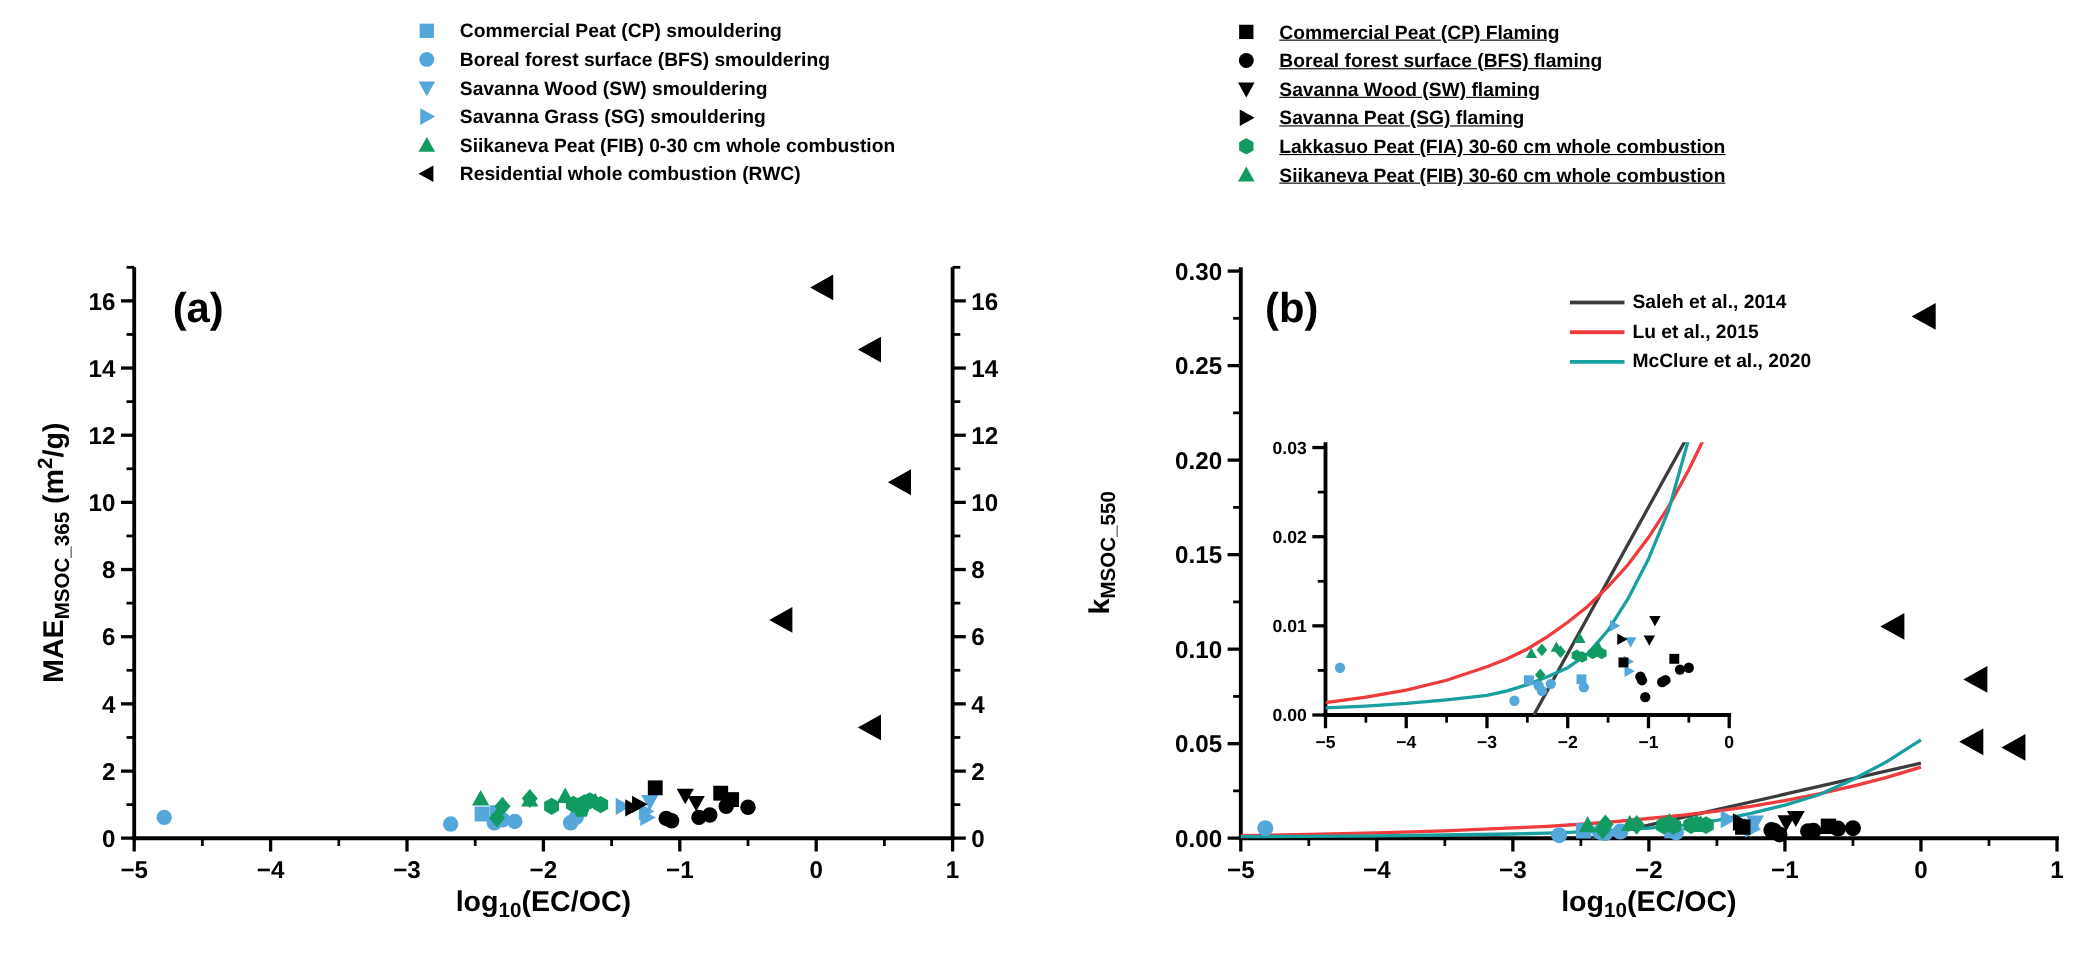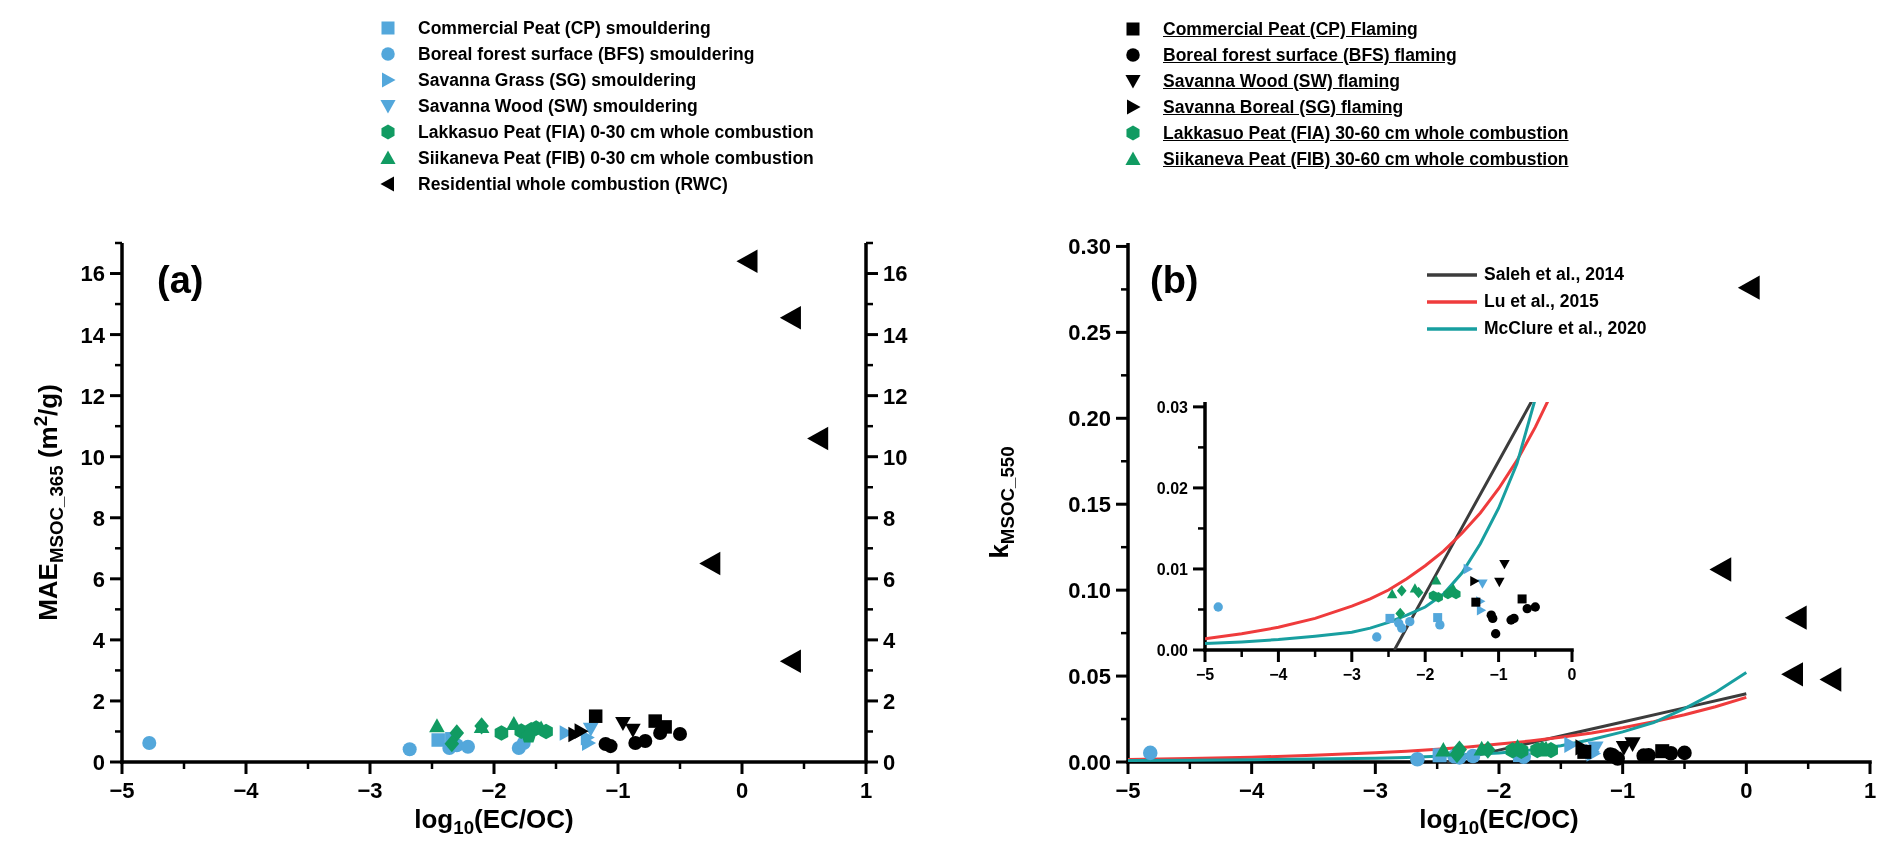--- a/index.html
+++ b/index.html
@@ -415,35 +415,29 @@
         <span class="lab">Commercial Peat (CP) smouldering</span>
       </div>
       <div class="legend-row">
         <svg class="glyph" viewBox="0 0 16 16">
           <circle cx="8" cy="8" r="6.76" fill="#53A7DB"></circle>
         </svg>
         <span class="lab">Boreal forest surface (BFS) smouldering</span>
       </div>
       <div class="legend-row">
         <svg class="glyph" viewBox="0 0 16 16">
+          <polygon points="8,15.54 0.46000000000000085,2.0199999999999996 15.54,2.0199999999999996" fill="#53A7DB"></polygon>
+        </svg>
+        <span class="lab">Savanna Wood (SW) smouldering</span>
+      </div>
+      <div class="legend-row">
+        <svg class="glyph" viewBox="0 0 16 16">
           <polygon points="2.0199999999999996,0.46000000000000085 2.0199999999999996,15.54 15.54,8" fill="#53A7DB"></polygon>
         </svg>
         <span class="lab">Savanna Grass (SG) smouldering</span>
-      </div>
-      <div class="legend-row">
-        <svg class="glyph" viewBox="0 0 16 16">
-          <polygon points="8,15.54 0.46000000000000085,2.0199999999999996 15.54,2.0199999999999996" fill="#53A7DB"></polygon>
-        </svg>
-        <span class="lab">Savanna Wood (SW) smouldering</span>
-      </div>
-      <div class="legend-row">
-        <svg class="glyph" viewBox="0 0 16 16">
-          <polygon points="8,0.46000000000000085 1.470168455465335,4.229999999999998 1.4701684554653323,11.769999999999998 7.999999999999998,15.54 14.529831544534664,11.770000000000003 14.529831544534666,4.23" fill="#119B62"></polygon>
-        </svg>
-        <span class="lab">Lakkasuo Peat (FIA) 0-30 cm whole combustion</span>
       </div>
       <div class="legend-row">
         <svg class="glyph" viewBox="0 0 16 16">
           <polygon points="8,0.46000000000000085 0.46000000000000085,13.98 15.54,13.98" fill="#119B62"></polygon>
         </svg>
         <span class="lab">Siikaneva Peat (FIB) 0-30 cm whole combustion</span>
       </div>
       <div class="legend-row">
         <svg class="glyph" viewBox="0 0 16 16">
           <polygon points="13.98,0.46000000000000085 13.98,15.54 0.46000000000000085,8" fill="#000000"></polygon>
@@ -467,21 +461,21 @@
       <div class="legend-row">
         <svg class="glyph" viewBox="0 0 16 16">
           <polygon points="8,15.54 0.46000000000000085,2.0199999999999996 15.54,2.0199999999999996" fill="#000000"></polygon>
         </svg>
         <span class="lab">Savanna Wood (SW) flaming</span>
       </div>
       <div class="legend-row">
         <svg class="glyph" viewBox="0 0 16 16">
           <polygon points="2.0199999999999996,0.46000000000000085 2.0199999999999996,15.54 15.54,8" fill="#000000"></polygon>
         </svg>
-        <span class="lab">Savanna Boreal (SG) flaming</span>
+        <span class="lab">Savanna Peat (SG) flaming</span>
       </div>
       <div class="legend-row">
         <svg class="glyph" viewBox="0 0 16 16">
           <polygon points="8,0.46000000000000085 1.470168455465335,4.229999999999998 1.4701684554653323,11.769999999999998 7.999999999999998,15.54 14.529831544534664,11.770000000000003 14.529831544534666,4.23" fill="#119B62"></polygon>
         </svg>
         <span class="lab">Lakkasuo Peat (FIA) 30-60 cm whole combustion</span>
       </div>
       <div class="legend-row">
         <svg class="glyph" viewBox="0 0 16 16">
           <polygon points="8,0.46000000000000085 0.46000000000000085,13.98 15.54,13.98" fill="#119B62"></polygon>

